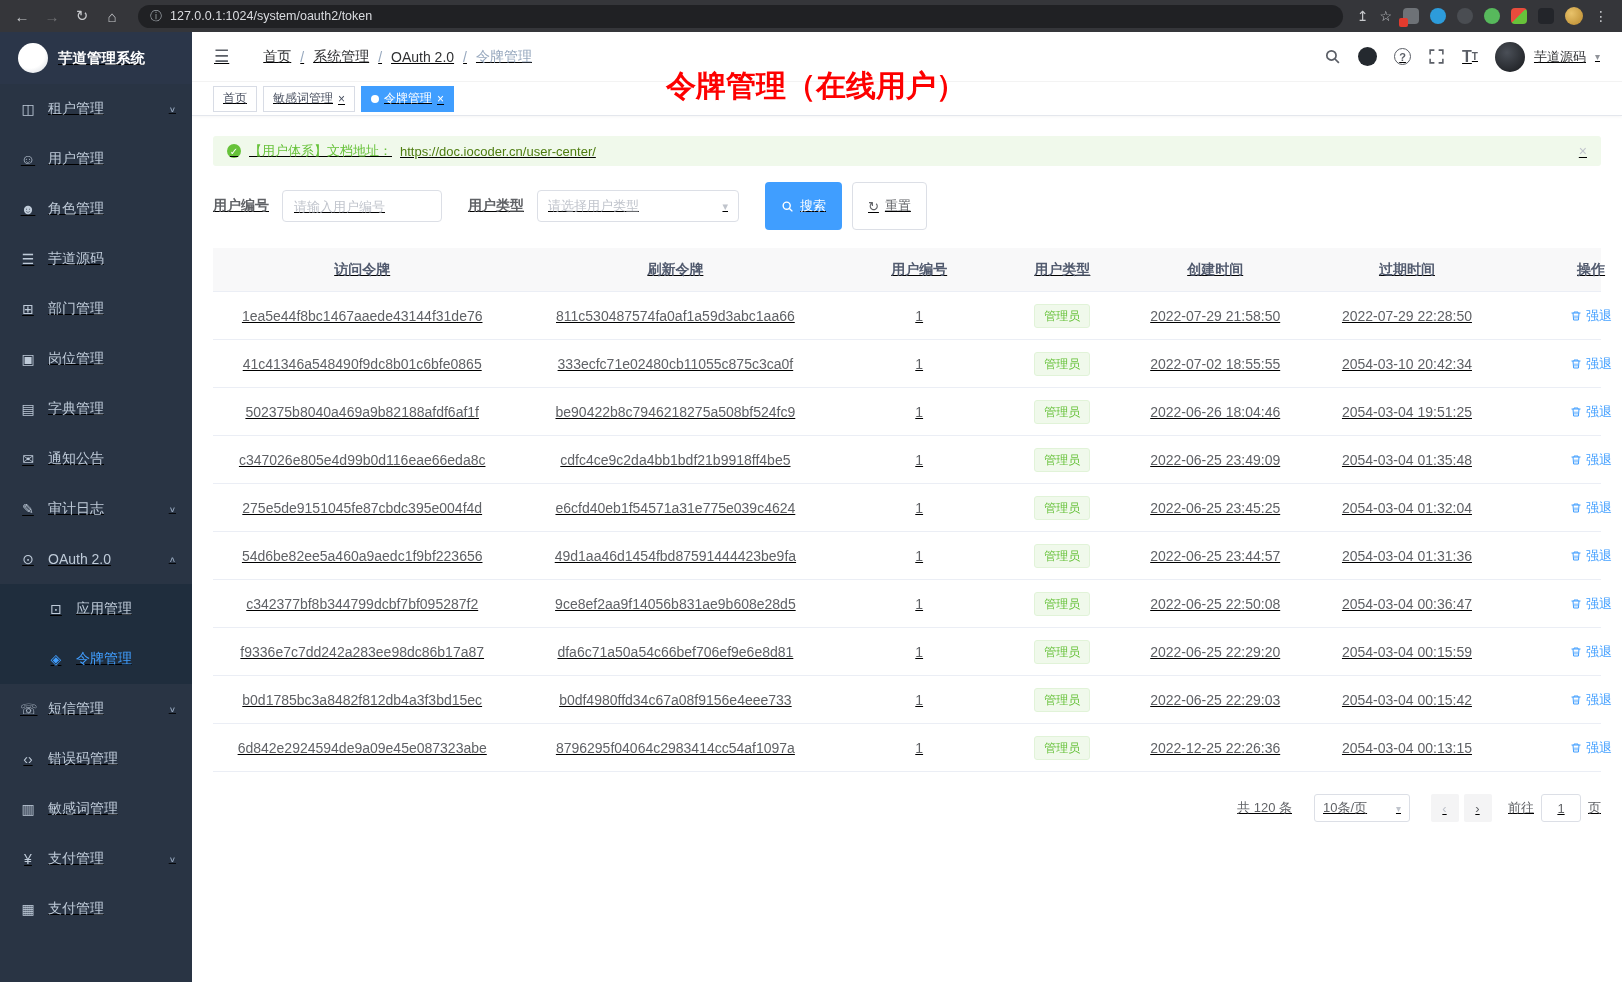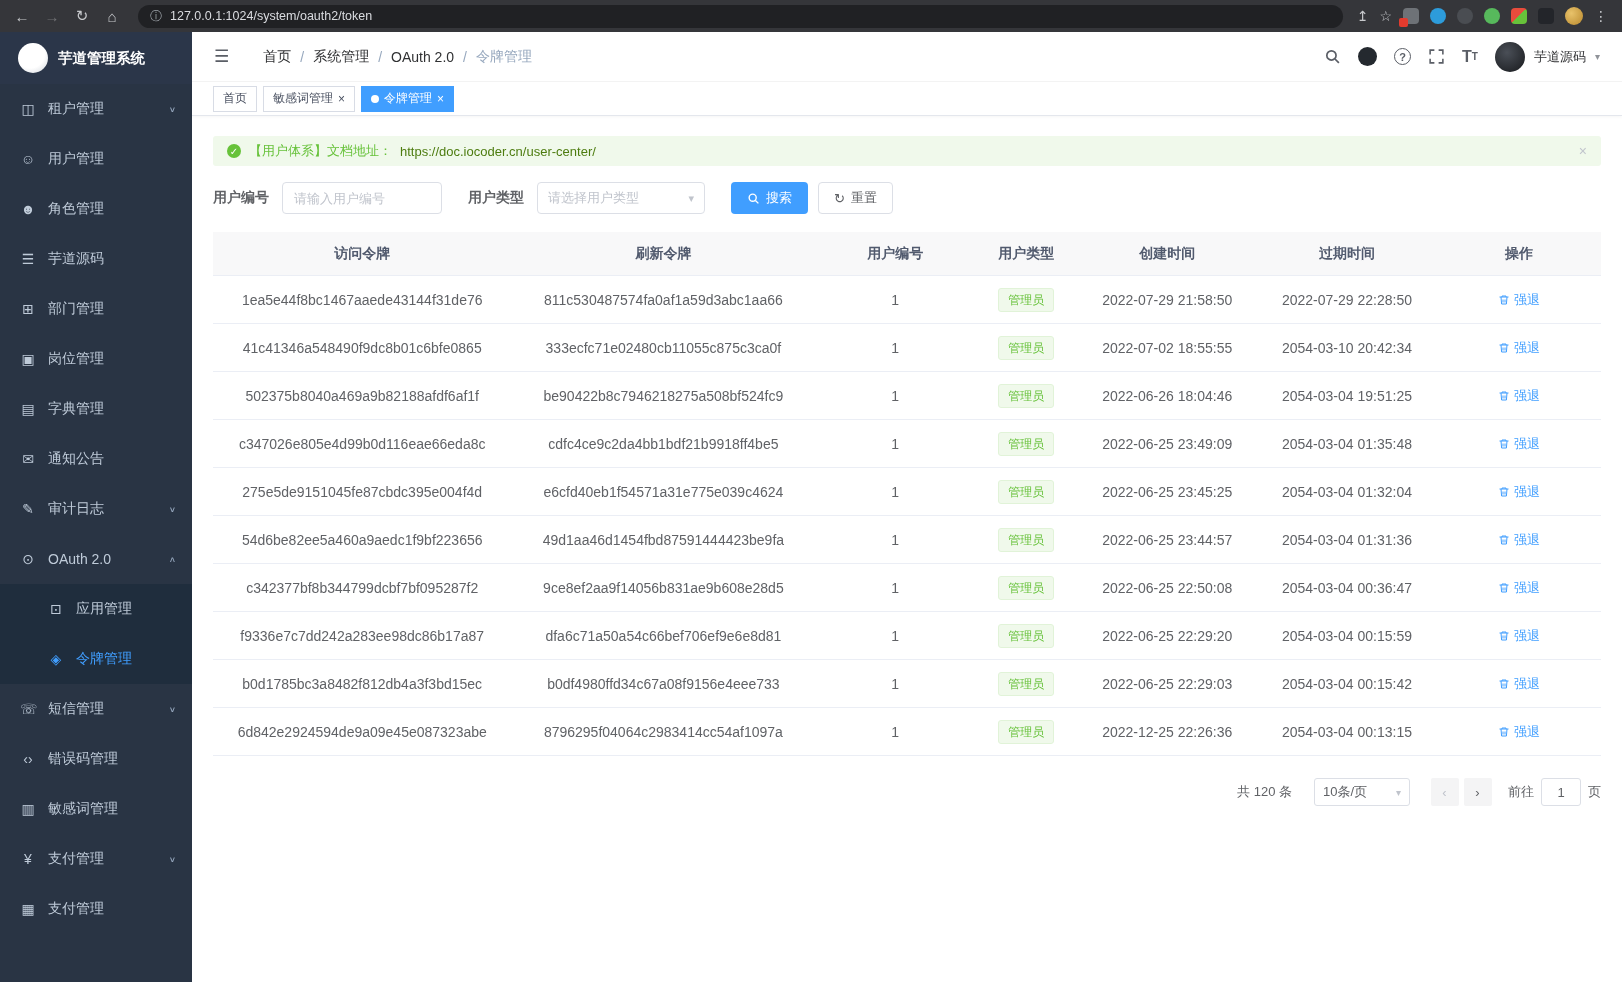--- a/index.html
+++ b/index.html
@@ -13,21 +13,21 @@
   .url-pill { flex:1; height:23px; background:#202124; border-radius:12px; display:flex; align-items:center; padding:0 12px; gap:8px; margin:0 8px; color:#dadce0; font-size:12.5px; cursor:text; }
   .url-info { font-size:12px; color:#9aa0a6; }
   .bb-right { display:flex; align-items:center; gap:11px; padding-right:4px; }
   .bb-ic { font-size:14px; cursor:pointer; position:relative; }
   .ext-dot { width:16px; height:16px; border-radius:50%; display:inline-block; cursor:pointer; position:relative; }
   .ext-sq  { width:16px; height:16px; border-radius:4px; display:inline-block; cursor:pointer; position:relative; }
   .badge { position:absolute; left:-4px; bottom:-3px; width:9px; height:9px; background:#e33b2e; border-radius:2px; }
   .bb-avatar { width:18px; height:18px; border-radius:50%; background:radial-gradient(circle at 35% 35%, #e8c26a, #b9892e); cursor:pointer; }
 
   
-  .app { display:flex; height:950px; }
+  .app { display:flex; height:950px;text-decoration:underline; }
 
   
   .sidebar { width:192px; background:#293444; flex-shrink:0; display:flex; flex-direction:column; overflow:hidden; }
   .logo-row { height:52px; display:flex; align-items:center; gap:10px; padding-left:18px; background:#2b3649; }
   .logo-img { width:30px; height:30px; border-radius:50%; background:radial-gradient(circle at 40% 35%, #ffffff 55%, #cfd4da); flex-shrink:0; }
   .logo-title { color:#fff; font-size:14.5px; font-weight:700; white-space:nowrap; }
   .menu { flex:1; }
   .side-item { height:50px; display:flex; align-items:center; gap:12px; padding:0 16px 0 20px; color:#bfcbd9; font-size:14px; cursor:pointer; white-space:nowrap; }
   .side-item.sub { background:#1f2d3d; padding-left:48px; }
   .side-item.active { color:#409eff; }
@@ -69,29 +69,29 @@
 
   .alert { height:30px; background:#f0f9eb; border-radius:3px; display:flex; align-items:center; padding:0 14px; gap:8px; font-size:13px; color:#67c23a; margin-bottom:16px; }
   .alert-check { width:14px; height:14px; border-radius:50%; background:#67c23a; color:#fff; font-size:10px; display:flex; align-items:center; justify-content:center; flex-shrink:0; }
   .alert-link { color:#4d7c0f; text-decoration:none; cursor:pointer; }
   .alert-close { margin-left:auto; color:#c0c4cc; cursor:pointer; font-size:14px; }
 
   .filter-row { display:flex; align-items:center; margin:2px 0 18px; }
   .f-label { font-size:14px; font-weight:700; color:#606266; margin-right:13px; }
   .f-input { width:160px; height:32px; border:1px solid #dcdfe6; border-radius:4px; padding:0 11px; font-size:13px; color:#606266; outline:none; margin-right:26px; font-family:inherit; }
   .f-input::placeholder { color:#c0c4cc; }
-  .f-select { width:168px; height:32px; border:1px solid #dcdfe6; border-radius:4px; padding:0 10px; display:flex; align-items:center; justify-content:space-between; color:#c0c4cc; font-size:13px; cursor:pointer; margin-right:26px; }
+  .f-select { width:202px; height:32px; border:1px solid #dcdfe6; border-radius:4px; padding:0 10px; display:flex; align-items:center; justify-content:space-between; color:#c0c4cc; font-size:13px; cursor:pointer; margin-right:26px; }
   .f-select .caret { color:#c0c4cc; font-size:11px; }
-  .btn { height:32px; border-radius:4px; font-size:13px; display:inline-flex; align-items:center; gap:6px; padding:0 15px; cursor:pointer; border:1px solid transparent; font-family:inherit; }
+  .btn { height:48px; border-radius:4px; font-size:13px; display:inline-flex; align-items:center; gap:6px; padding:0 15px; cursor:pointer; border:1px solid transparent; font-family:inherit; }
   .btn-primary { background:#409eff; color:#fff; }
   .btn-plain { background:#fff; color:#606266; border-color:#dcdfe6; margin-left:10px; }
 
   
   .table { width:100%; font-size:14px; color:#606266; }
-  .thead-row, .tr { display:grid; grid-template-columns:21.5% 21.9% 11.5% 7.4% 12.9% 13% 11.8%; align-items:center; }
+  .thead-row, .tr { display:grid; grid-template-columns:21.5% 21.9% 11.5% 7.4% 12.9% 13% 11.8%; align-items:center;gap:12px; }
   .thead-row { height:44px; background:#f8f8f9; color:#515a6e; font-weight:700; border-bottom:1px solid #ebeef5; }
   .th, .td { text-align:center; overflow:hidden; white-space:nowrap; padding:0 4px; }
   .tr { height:48px; border-bottom:1px solid #ebeef5; }
   .tag-success { display:inline-block; padding:0 9px; height:24px; line-height:22px; font-size:12px; color:#67c23a; background:#f0f9eb; border:1px solid #e1f3d8; border-radius:3px; }
   .force-logout { color:#409eff; font-size:13px; cursor:pointer; display:inline-flex; align-items:center; gap:4px; text-decoration:none; }
 
   
   .pager-row { display:flex; align-items:center; justify-content:flex-end; margin-top:22px; font-size:13px; color:#606266; }
   .pg-total { margin-right:22px; }
   .pg-size { width:96px; height:28px; border:1px solid #dcdfe6; border-radius:3px; display:flex; align-items:center; justify-content:space-between; padding:0 8px; color:#606266; cursor:pointer; margin-right:18px; }
@@ -550,13 +550,14 @@
             <span>前往</span>
             <input class="pg-input" value="1" style="">
             <span>页</span>
           </span>
         </div>
 
       </div>
     </div>
   </div>
 
+  <div class="annotation">令牌管理（在线用户）</div>
 </div>
 
 </body></html>

